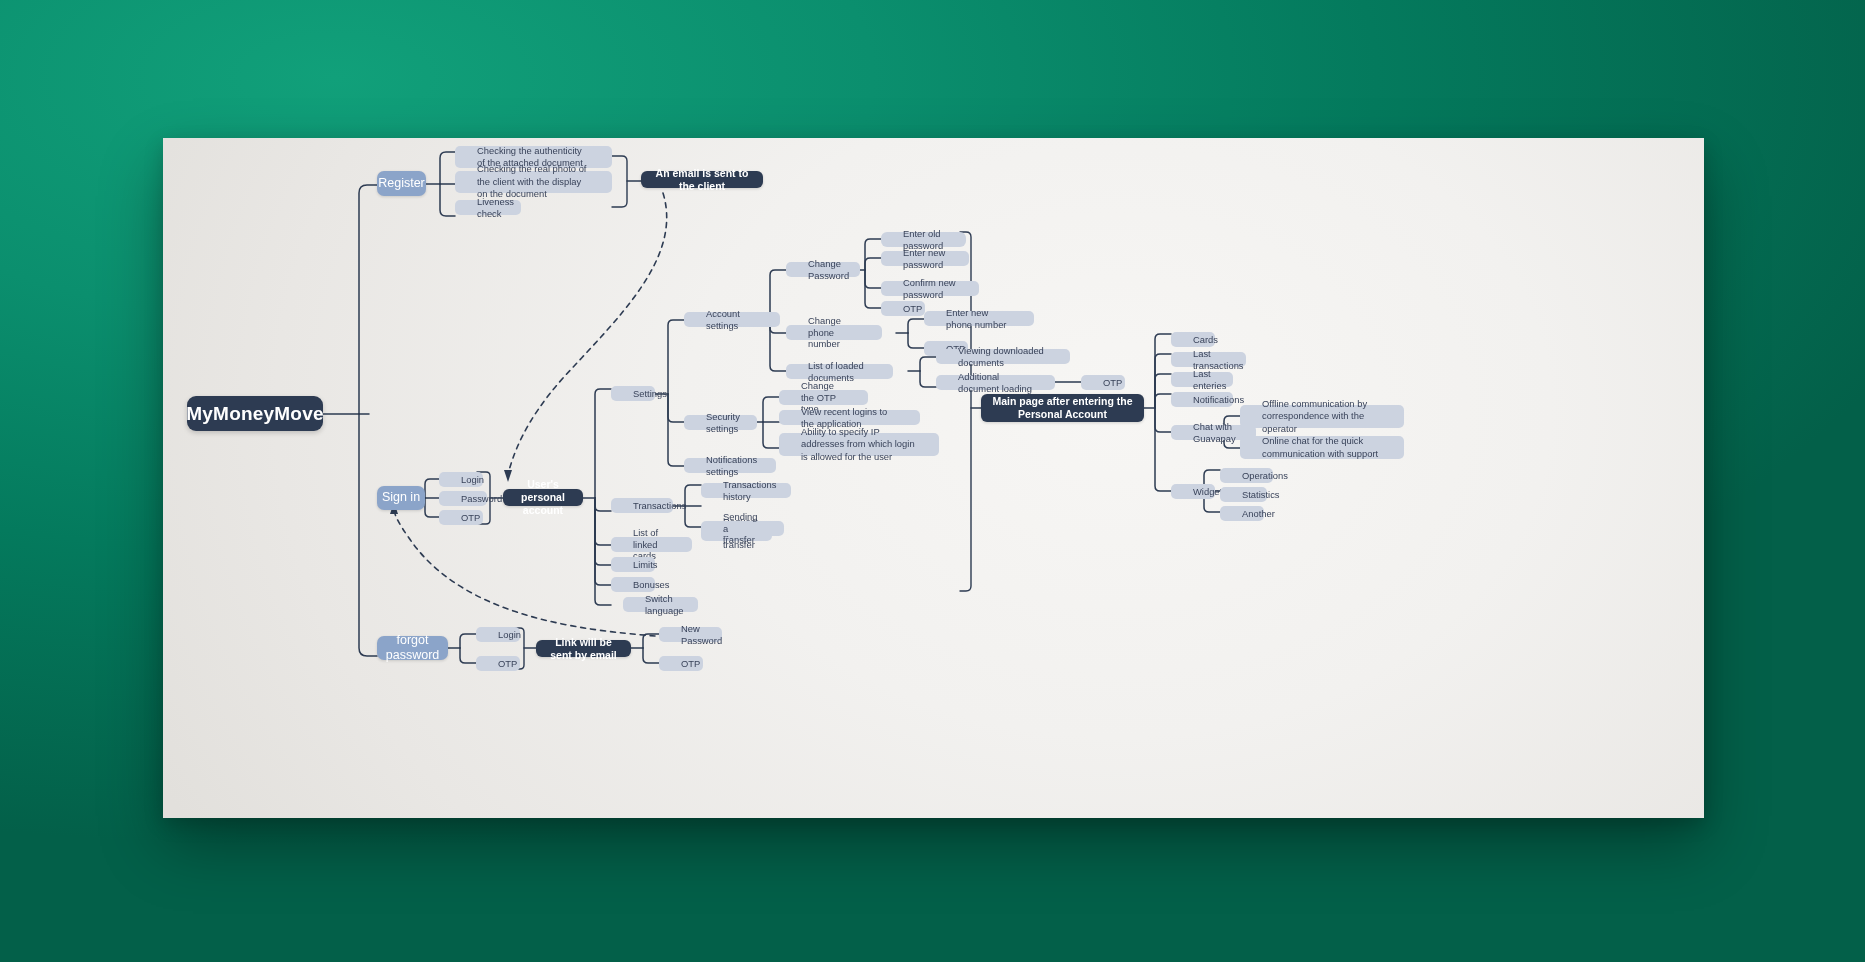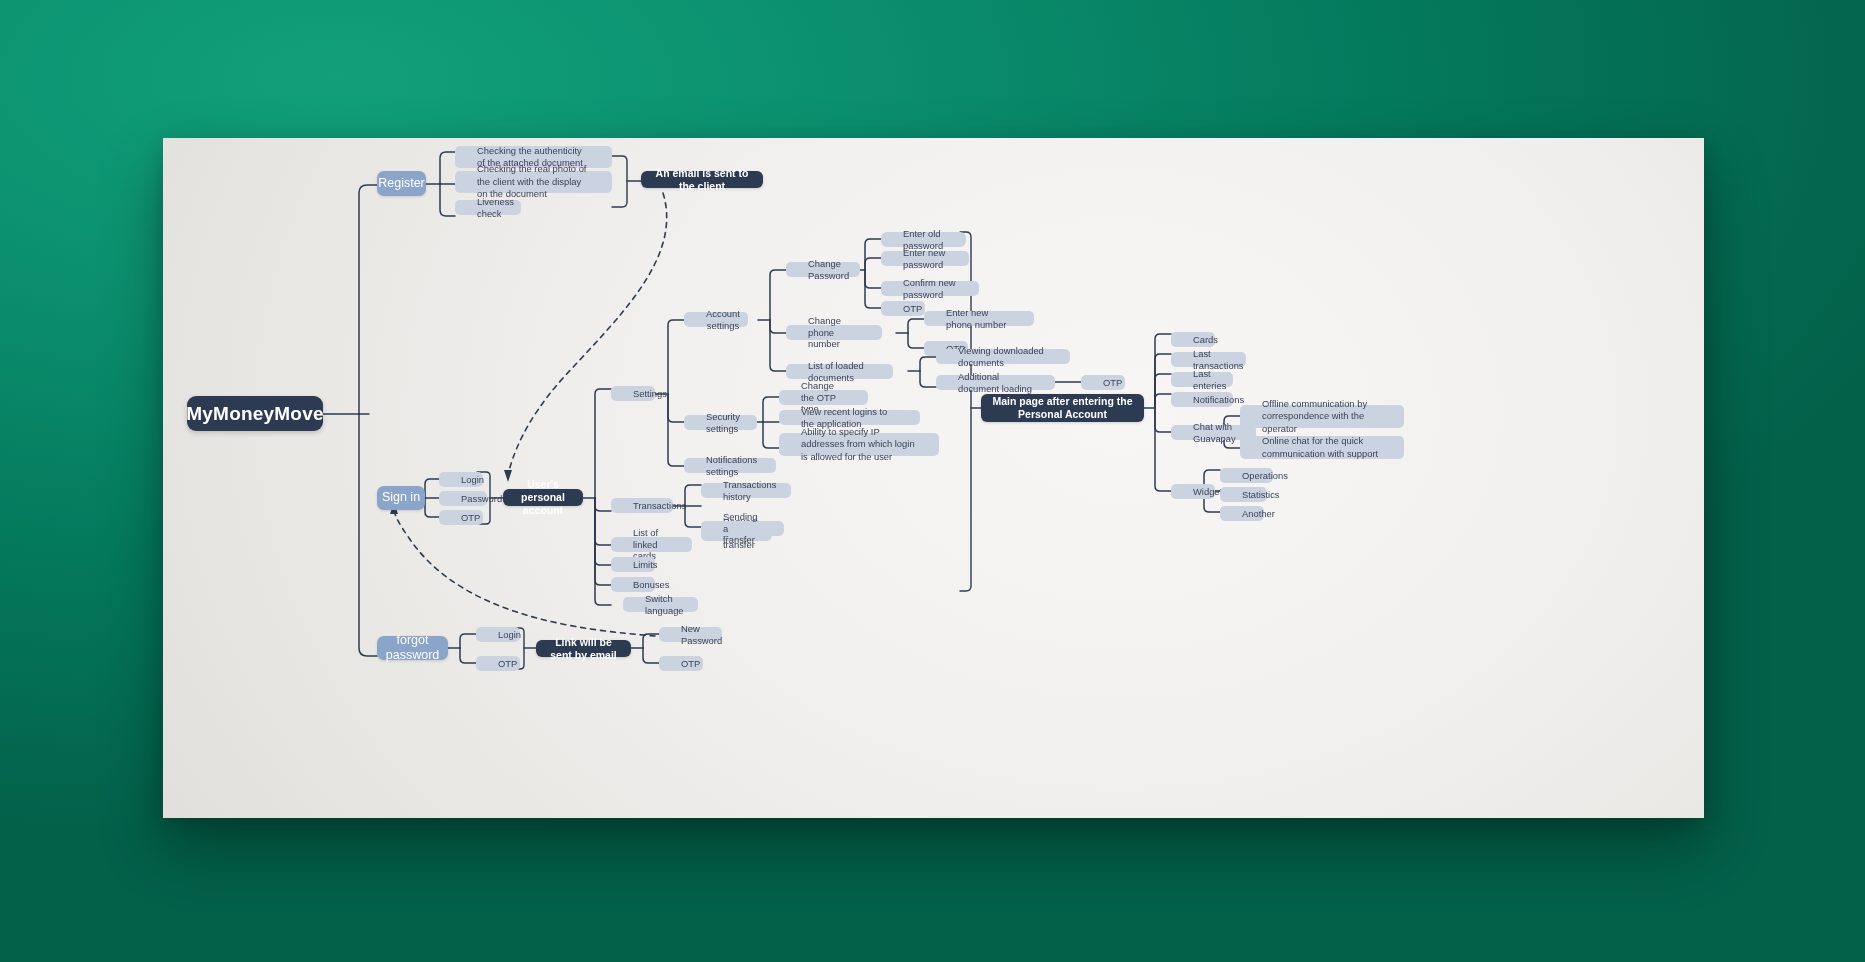--- a/index.html
+++ b/index.html
@@ -239,21 +239,21 @@
     <div class="node n-chip" style="left:448px; top:419px; width:34px; height:15px;">
       <span>Limits</span>
     </div>
     <div class="node n-chip" style="left:448px; top:439px; width:44px; height:15px;">
       <span>Bonuses</span>
     </div>
     <div class="node n-chip" style="left:448px; top:459px; width:75px; height:15px;margin-left:12px;">
       <span>Switch language</span>
     </div>
 
-    <div class="node n-chip" style="left:521px; top:174px; width:64px; height:15px;text-align:center;">
+    <div class="node n-chip" style="left:521px; top:174px; width:96px; height:15px;">
       <span>Account settings</span>
     </div>
     <div class="node n-chip" style="left:521px; top:277px; width:73px; height:15px;">
       <span>Security settings</span>
     </div>
     <div class="node n-chip" style="left:521px; top:320px; width:92px; height:15px;">
       <span>Notifications settings</span>
     </div>
 
     <div class="node n-chip" style="left:623px; top:124px; width:74px; height:15px;">

